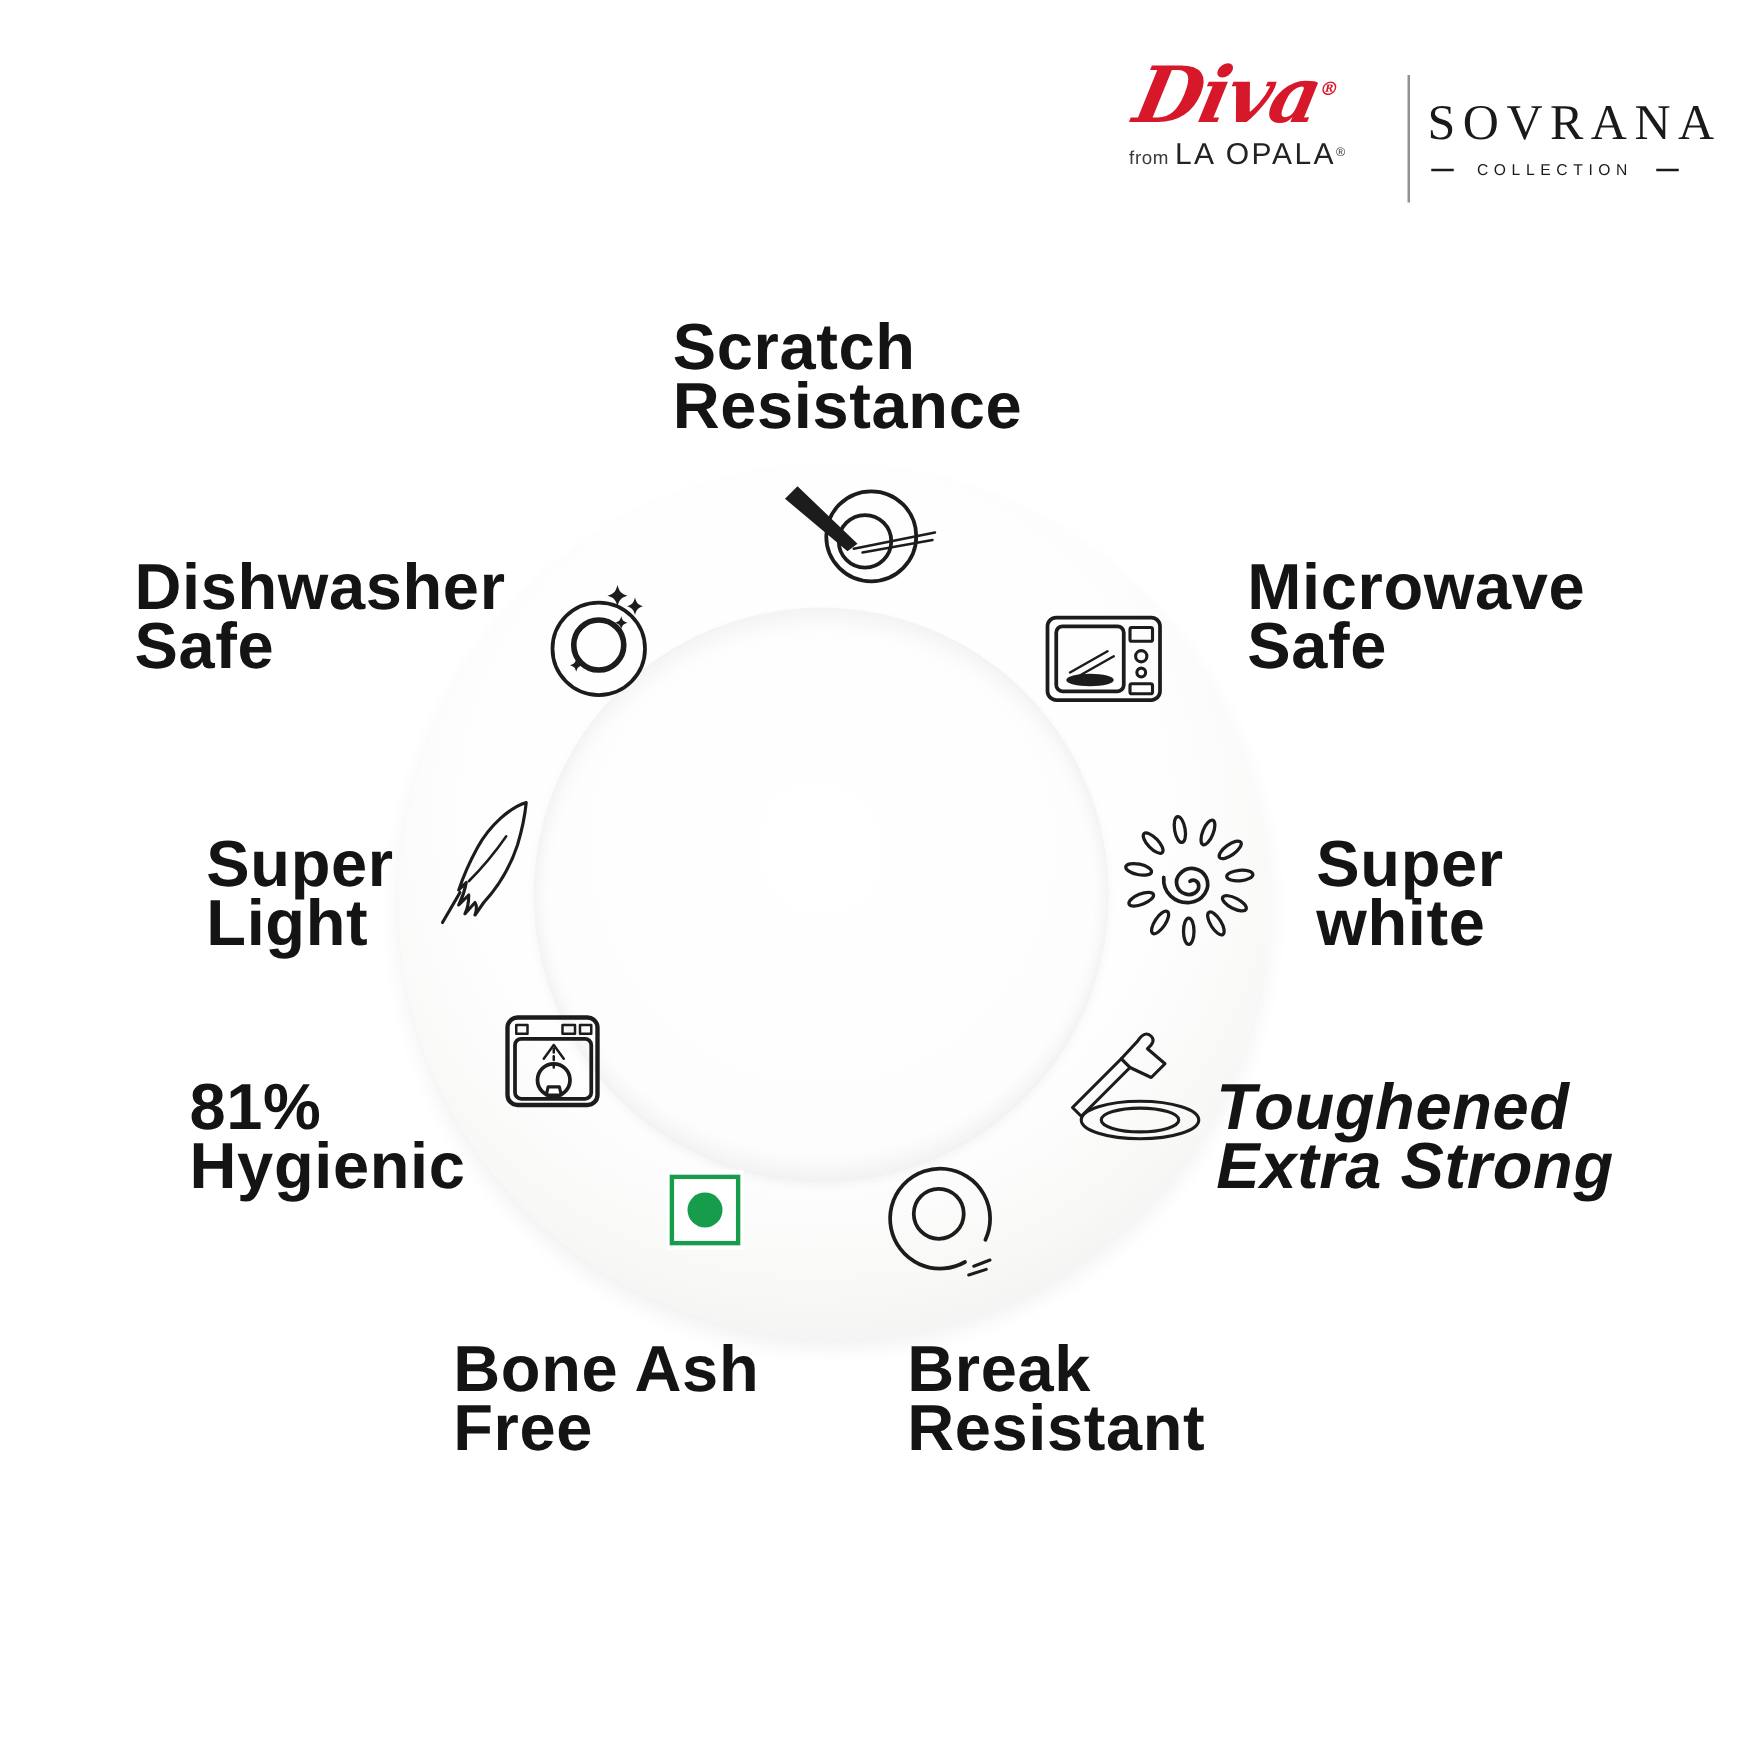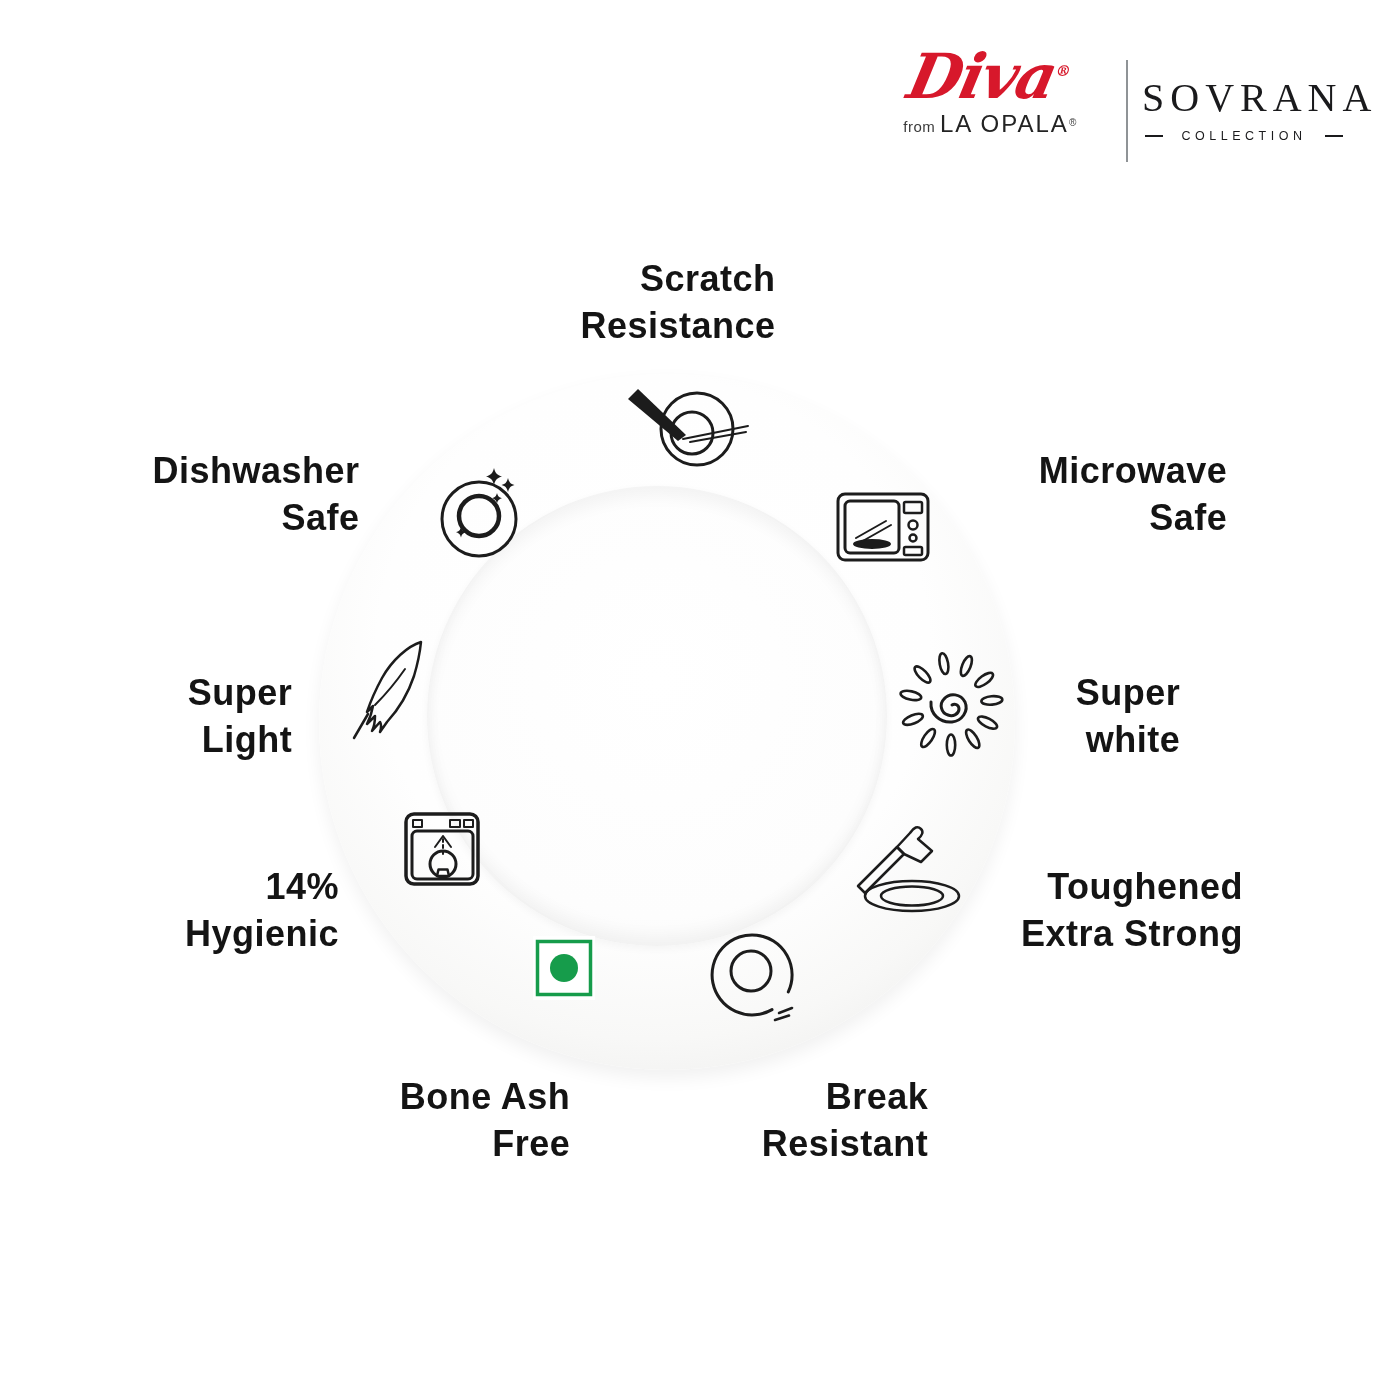--- a/index.html
+++ b/index.html
@@ -36,22 +36,22 @@
     box-shadow:0 8px 18px rgba(0,0,0,0.06);
   }
   .plate-well{
     position:absolute;left:108px;top:112px;width:460px;height:460px;border-radius:50%;
     background:radial-gradient(circle at 50% 42%, #ffffff 0%, #fdfdfd 68%, #f4f4f3 96%, #f1f1f0 100%);
     box-shadow:inset 0 10px 16px rgba(0,0,0,0.045), inset 0 -10px 16px rgba(0,0,0,0.04),
                0 3px 8px rgba(0,0,0,0.04);
   }
   
   .feature-label{
-    position:absolute;transform:translateX(-50%);text-align:right;
-    font-weight:700;font-size:36px;line-height:47px;letter-spacing:.5px;color:#141414;white-space:nowrap;
+    position:absolute;transform:translateX(-50%);text-align:left;
+    font-weight:700;font-size:52px;line-height:47px;letter-spacing:.5px;color:#141414;white-space:nowrap;
   }
   
   .icon{position:absolute;}
   .s{stroke:var(--ink,#1c1c1c);fill:none;stroke-linecap:round;stroke-linejoin:round;}
   .f{fill:var(--ink,#1c1c1c);stroke:none;}
   .veg-s{stroke:var(--veg-green,#169c4b);fill:none;}
   .veg-f{fill:var(--veg-green,#169c4b);stroke:none;}
   .wf{fill:#ffffff;}
 </style>
 </head>
@@ -195,24 +195,24 @@
   </div>
   <div class="feature-label" style="left:240px;top:669px;">
     <div>Super</div>
     <div>Light</div>
   </div>
   <div class="feature-label" style="left:1128px;top:669px;">
     <div>Super</div>
     <div>white</div>
   </div>
   <div class="feature-label" style="left:262px;top:863px;">
-    <div>14%</div>
+    <div>81%</div>
     <div>Hygienic</div>
   </div>
-  <div class="feature-label" style="left:1132px;top:863px;">
+  <div class="feature-label" style="left:1132px;top:863px;font-style:italic;">
     <div>Toughened</div>
     <div>Extra Strong</div>
   </div>
   <div class="feature-label" style="left:485px;top:1073px;">
     <div>Bone Ash</div>
     <div>Free</div>
   </div>
   <div class="feature-label" style="left:845px;top:1073px;">
     <div>Break</div>
     <div>Resistant</div>

